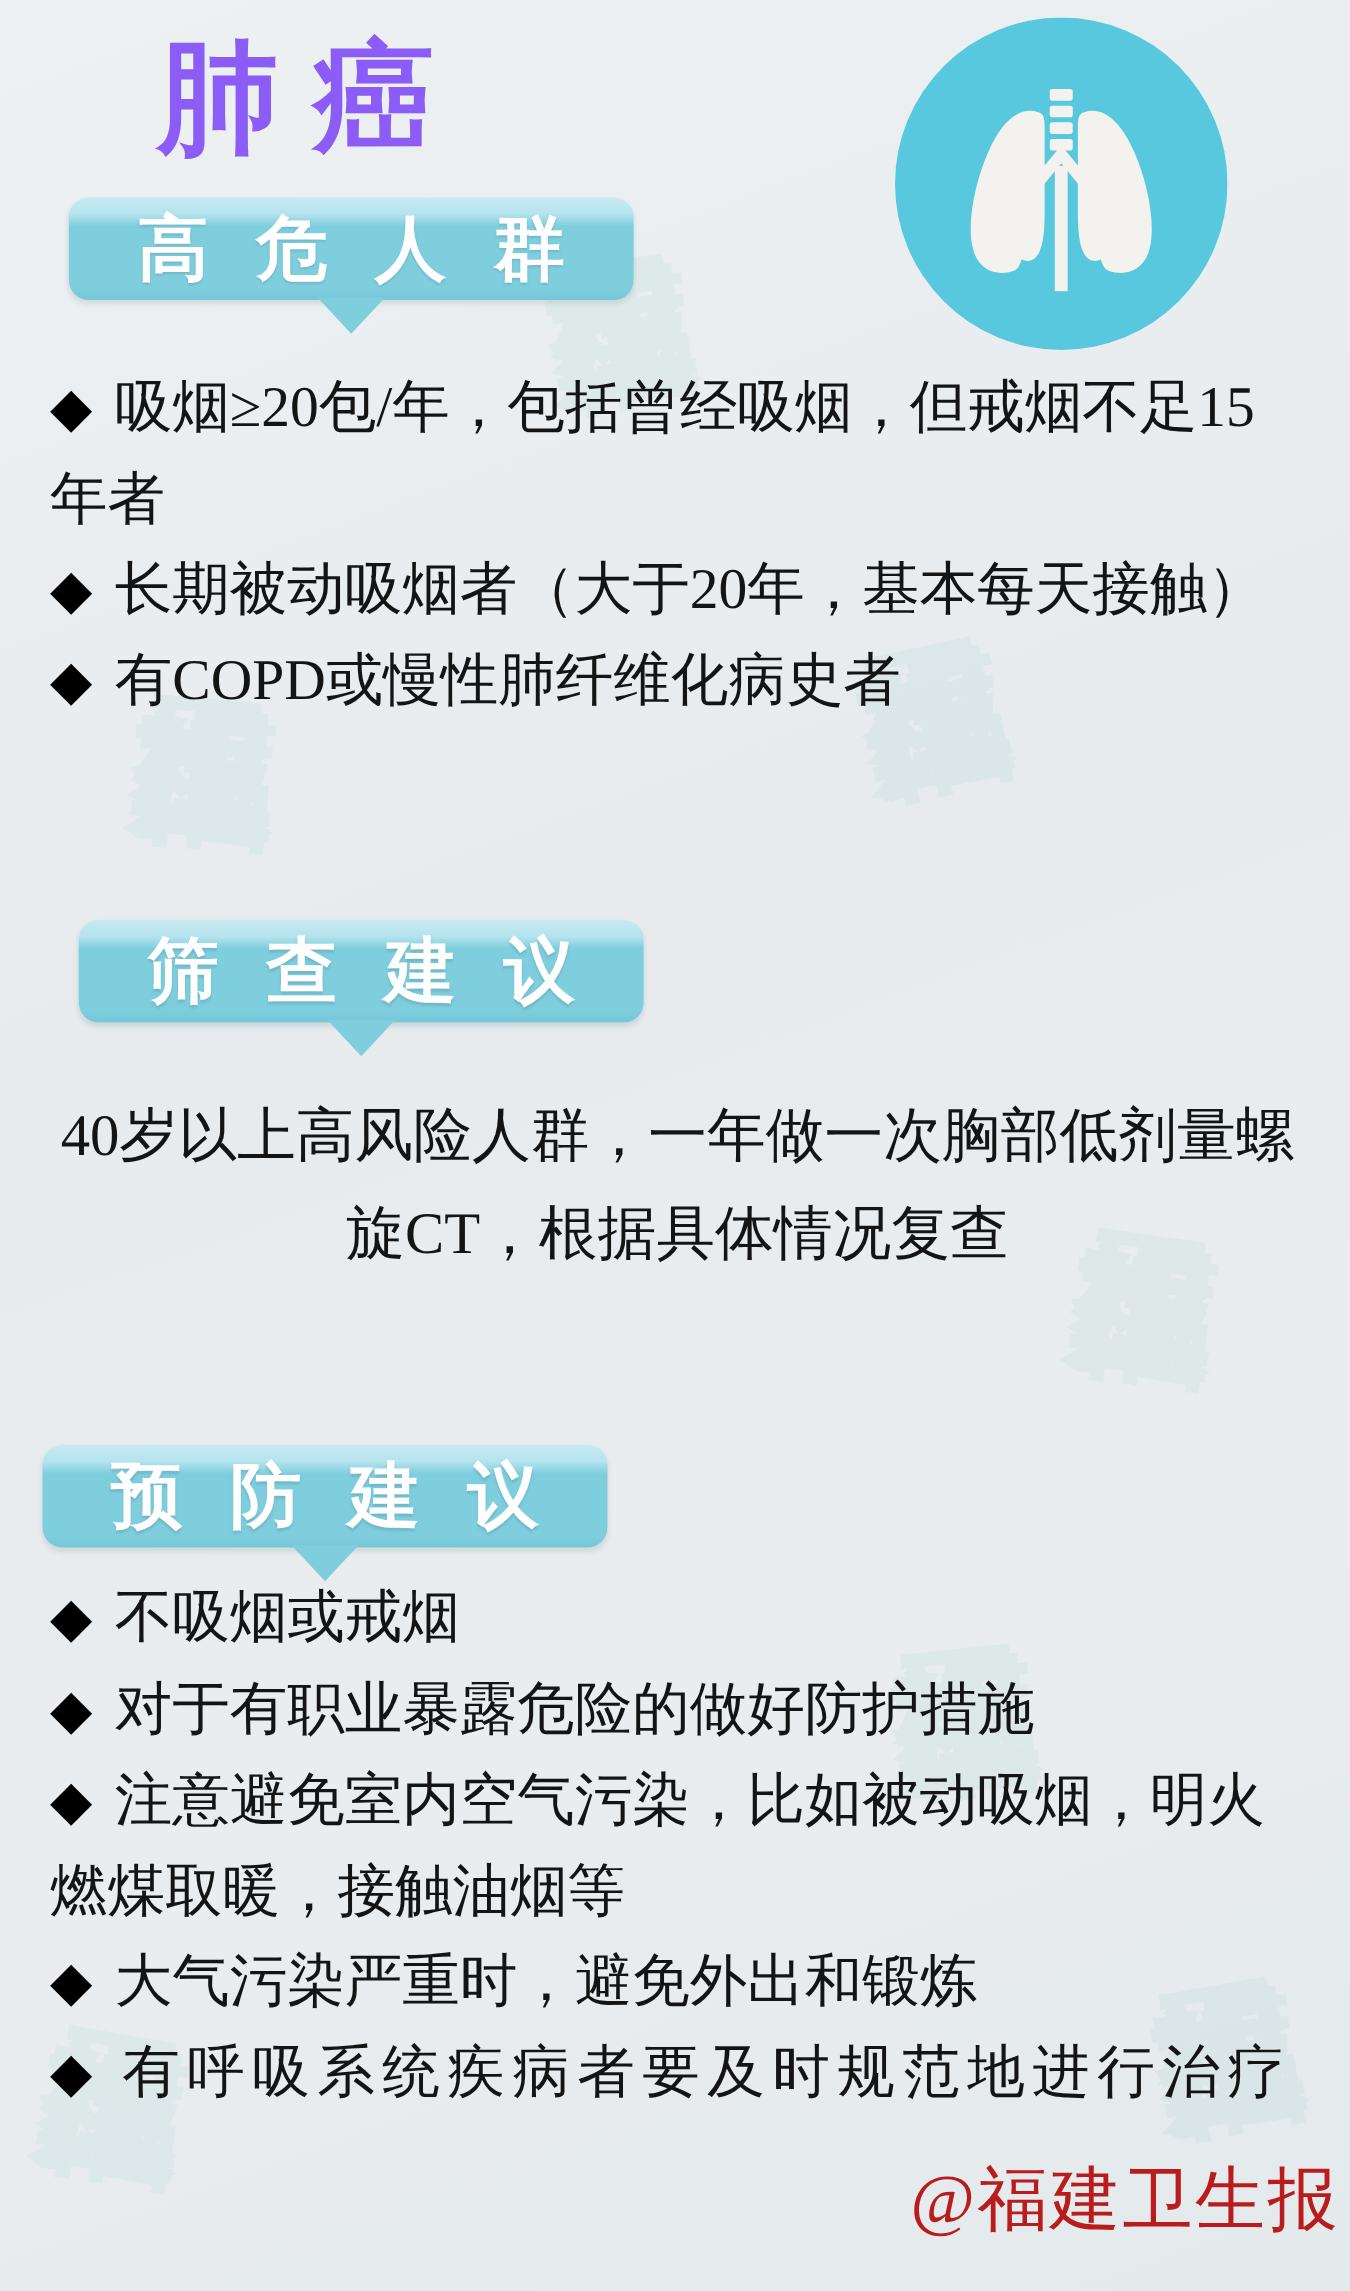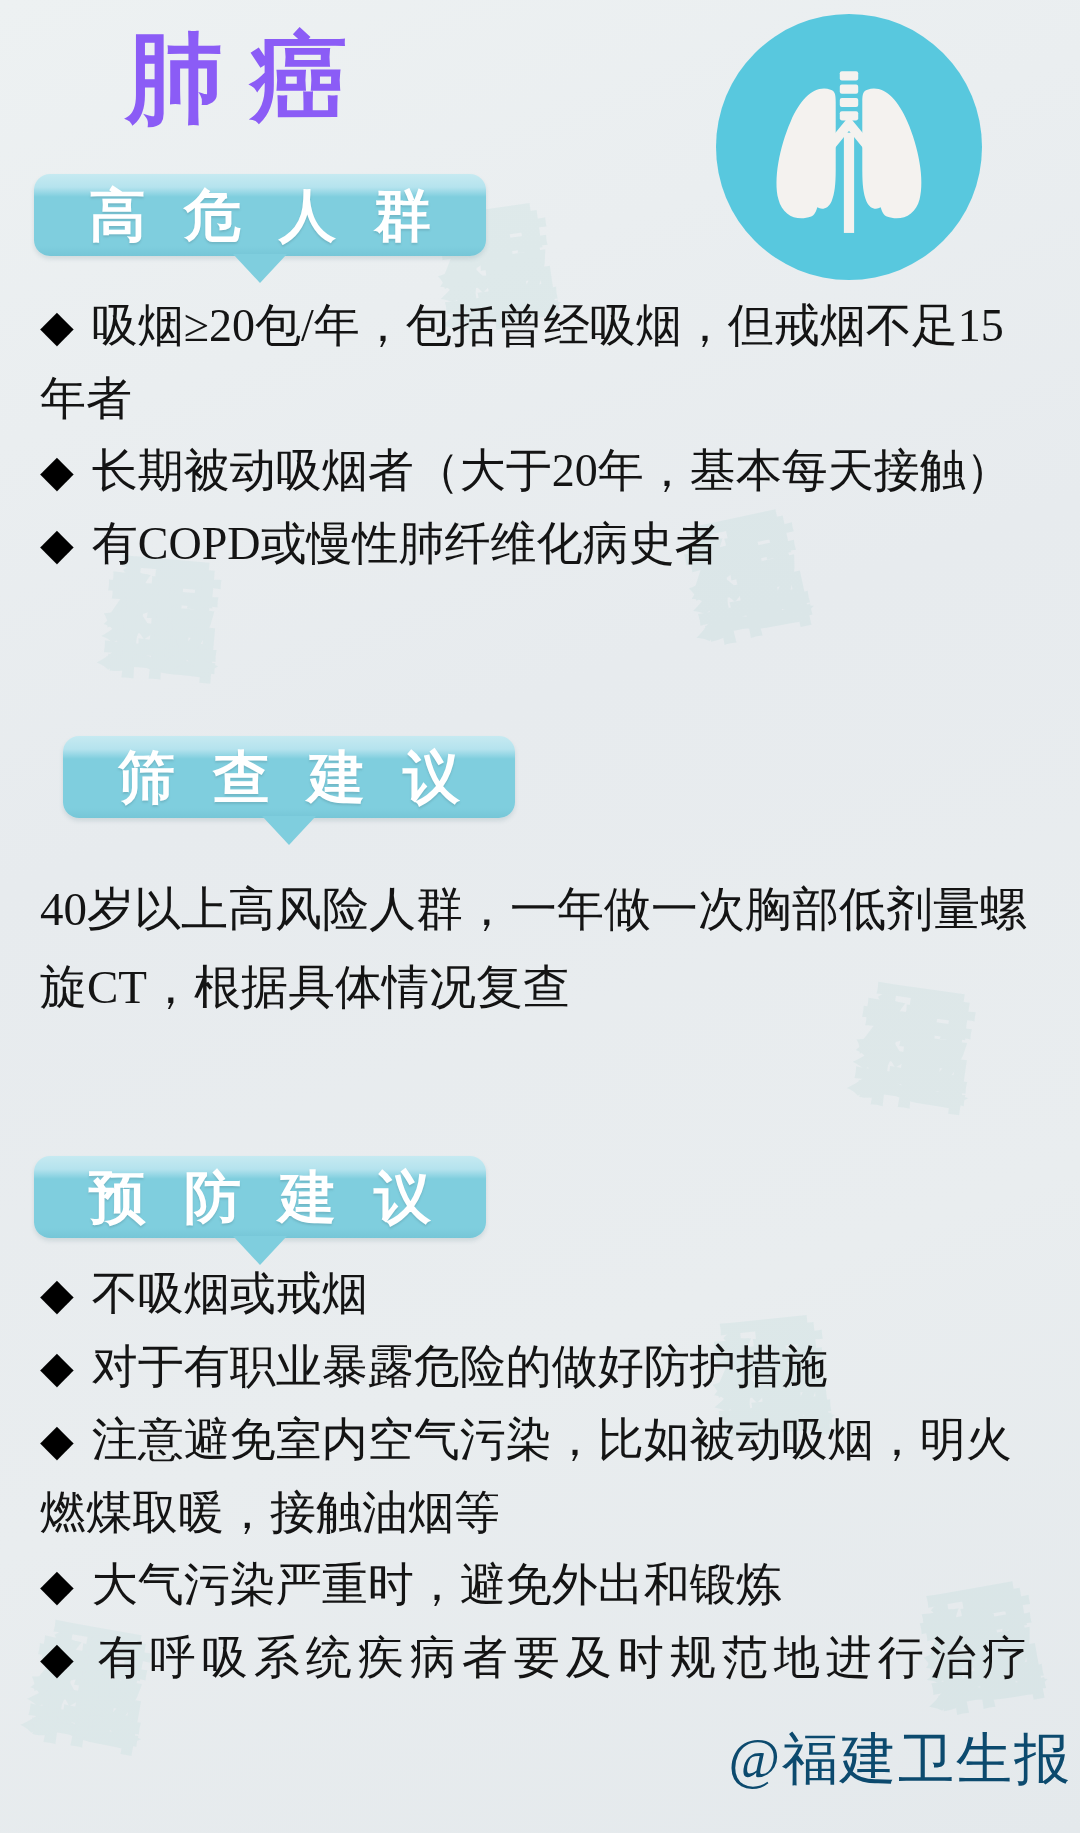--- a/index.html
+++ b/index.html
@@ -71,44 +71,45 @@
   }
   .banner .tail {
     position:absolute;
     left:50%; bottom:-27px;
     margin-left:-27px;
     width:0; height:0;
     border-left:27px solid transparent;
     border-right:27px solid transparent;
     border-top:29px solid #7fcede;
   }
-  #banner-high-risk  { top:174px; }
+  #banner-high-risk  { top:158px;margin-left:21px; }
   #banner-screening  { top:736px;margin-left:29px; }
   #banner-prevention { top:1156px; }
 
   .bullet-list { position:absolute; left:40px; width:1004px; }
   #high-risk-list  { top:290px; }
   #prevention-list { top:1258px; }
   .bullet { font-size:46px; line-height:72px; }
   .diamond { margin-right:18px; font-size:44px; color:#000; }
   #prevention-list .bullet:last-child { letter-spacing:6px; }
 
   .paragraph {
     position:absolute;
     left:40px; top:870px;
     width:1004px;
     font-size:47px;
     line-height:78px;
+    text-align:center;
   }
 
   .footer-credit {
     position:absolute;
     right:8px; top:1722px;
     font-size:56px;
-    color:#0c4a6e;
+    color:#b91c1c;
     letter-spacing:2px;
   }
 </style>
 </head>
 <body>
 
 <div class="wm wm2">福建卫生报</div>
 <div class="wm wm3">福建卫生报</div>
 <div class="wm wm4">福建卫生报</div>
 <div class="wm wm5">福建卫生报</div>

